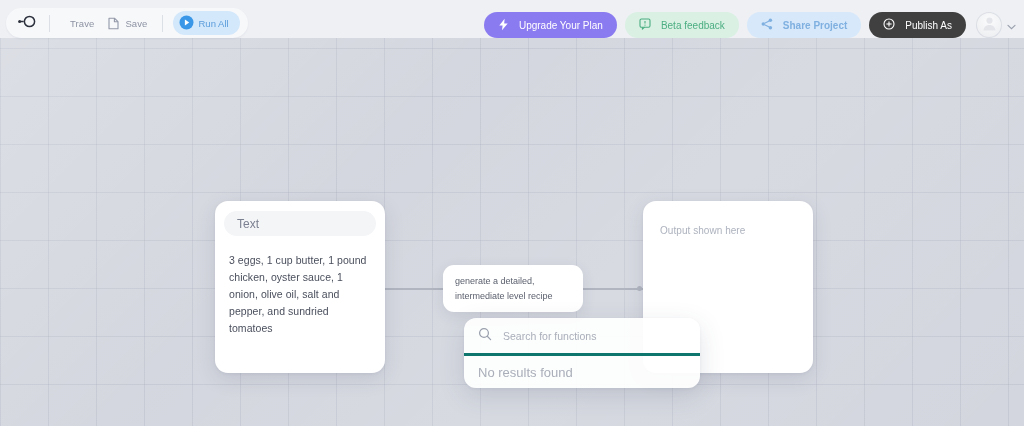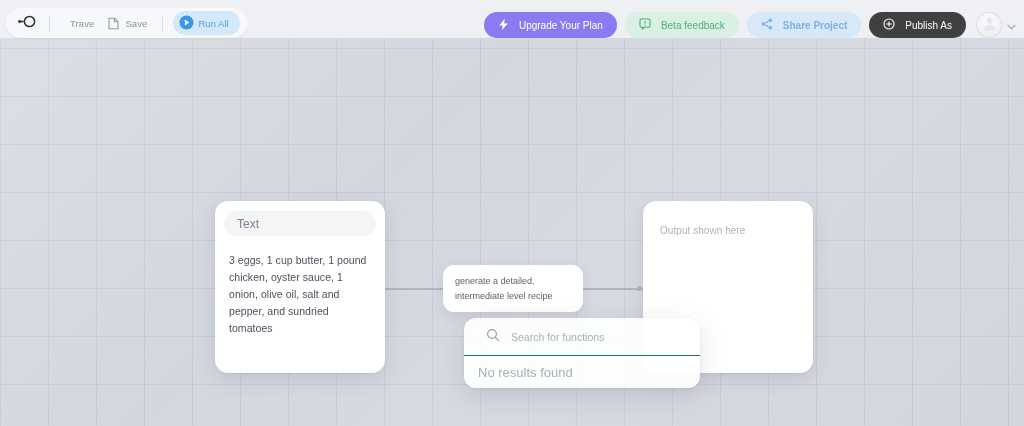--- a/index.html
+++ b/index.html
@@ -103,22 +103,22 @@
   }
 
   
   #search-popup {
     position:absolute; left:464px; top:318px; width:236px; height:70px;
     background:rgba(255,255,255,0.93); border-radius:12px;
     box-shadow:0 8px 26px rgba(55,65,95,0.15), 0 1px 3px rgba(55,65,95,0.06);
     z-index:30; overflow:hidden;
   }
   #search-row {
-    height:38px; display:flex; align-items:center; gap:11px; padding:0 22px;
-    border-bottom:1px solid #0f766e;
+    height:38px; display:flex; align-items:center; gap:11px; padding:0 14px;
+    border-bottom:3px solid #0f766e;
   }
   #search-input {
     border:none; outline:none; background:transparent; flex:1;
     font-family:"Liberation Sans", sans-serif; font-size:10.5px; color:#5c616e;
   }
   #search-input::placeholder { color:#a9aeb9; }
   #no-results {
     padding:9px 14px 0 14px; font-size:13px; color:#a9aeb9;
   }
 </style>

